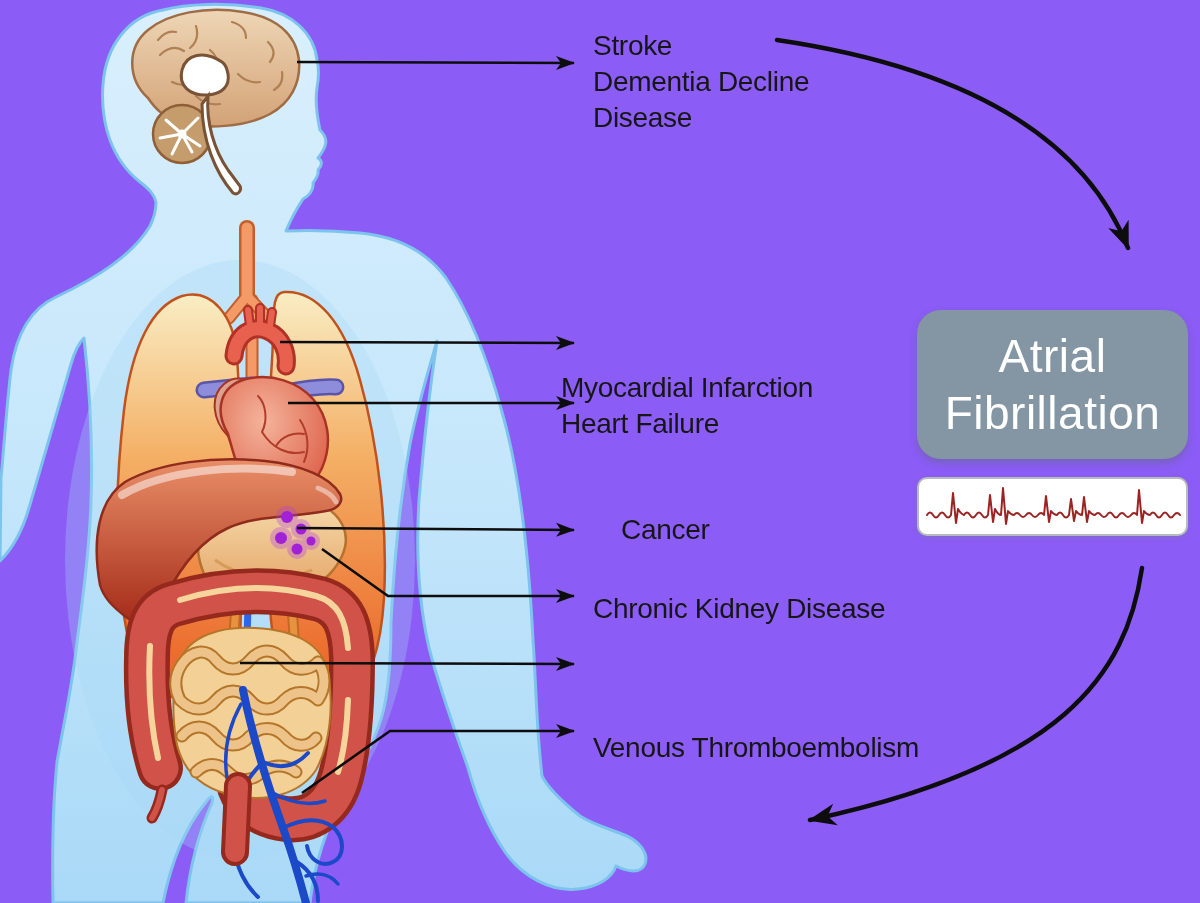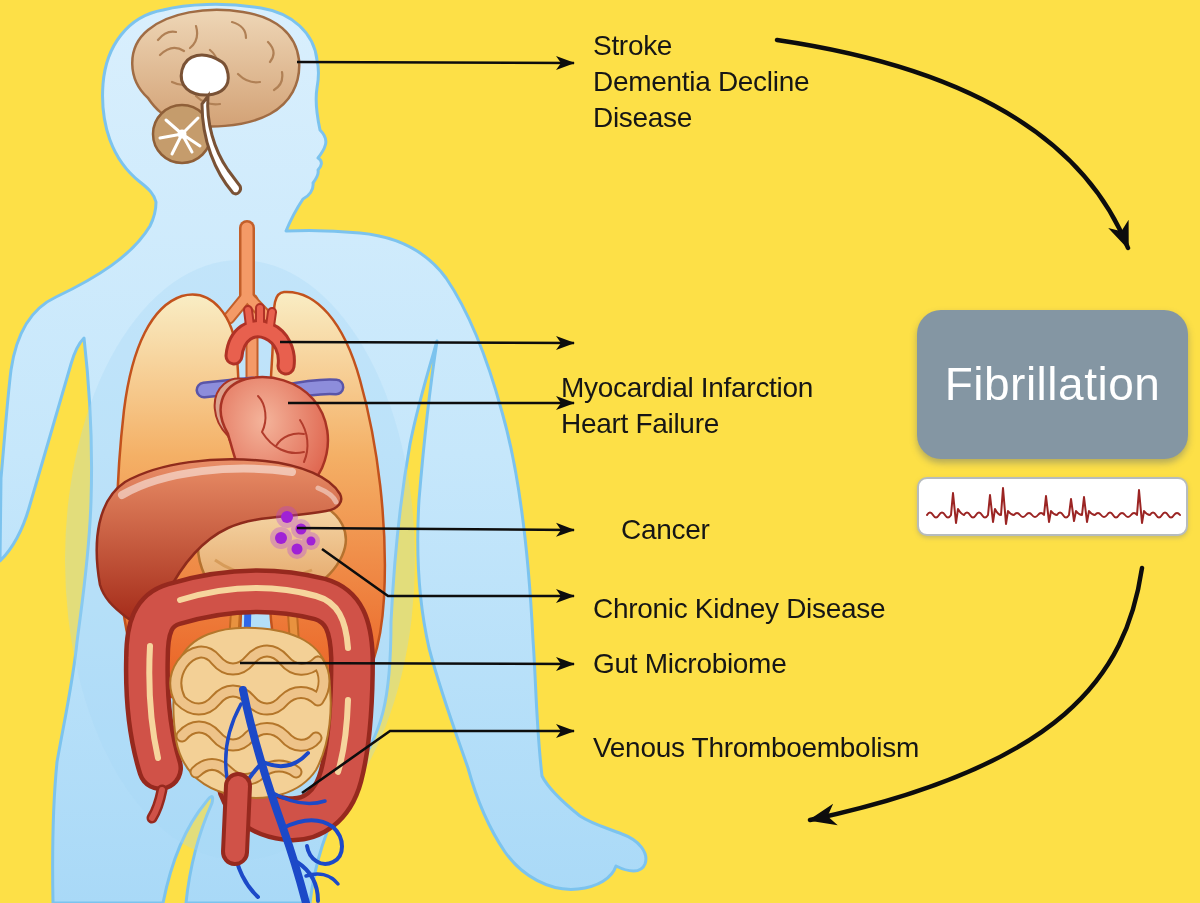--- a/index.html
+++ b/index.html
@@ -1,17 +1,17 @@
 <!DOCTYPE html>
 <html><head>
 <meta charset="utf-8">
 <style>
   html,body { margin:0; padding:0; background:#ffffff; }
   .canvas {
-    position:relative; width:1200px; height:903px; background:#fde047;
+    position:relative; width:1200px; height:903px; background:#8b5cf6;
     overflow:hidden; font-family:"Liberation Sans", sans-serif;
   }
   .art { position:absolute; left:0; top:0; width:1200px; height:903px; }
   .label {
     position:absolute; font-size:28px; line-height:36px; color:#161616;
     letter-spacing:-0.3px; white-space:nowrap; font-weight:normal;
   }
   .af-box {
     position:absolute; left:917px; top:310px; width:271px; height:149px;
     background:#8496a3; border-radius:24px; color:#ffffff;
@@ -315,29 +315,27 @@
   </div>
 
   <div class="label" style="left:593px; top:512px;margin-left:28px;">
     <div>Cancer</div>
   </div>
 
   <div class="label" style="left:593px; top:579px;margin-top:12px;">
     <div>Chronic Kidney Disease</div>
   </div>
 
-  <div class="label" style="left:593px; top:646px;">
-    <div>Gut Microbiome</div>
-  </div>
 
   <div class="label" style="left:593px; top:730px;">
     <div>Venous Thromboembolism</div>
   </div>
 
   <div class="af-box" style="background: rgb(132, 150, 163);">
+    <div>Atrial</div>
     <div>Fibrillation</div>
   </div>
 
   <div class="ecg-box">
     <svg width="263" height="52" viewBox="0 0 263 52" xmlns="http://www.w3.org/2000/svg">
       <path fill="none" stroke="#9b2423" stroke-width="2" stroke-linejoin="round" stroke-linecap="round" d="
         M6,34
         q3,-5 6,0 q3,5 6,0 q3,-5 6,0 q3,5 6,0
         l2,-22 l3,30 l2,-14
         q3,5 6,6 q3,-5 6,0 q3,5 6,0 q3,-5 6,0 q3,5 6,0

